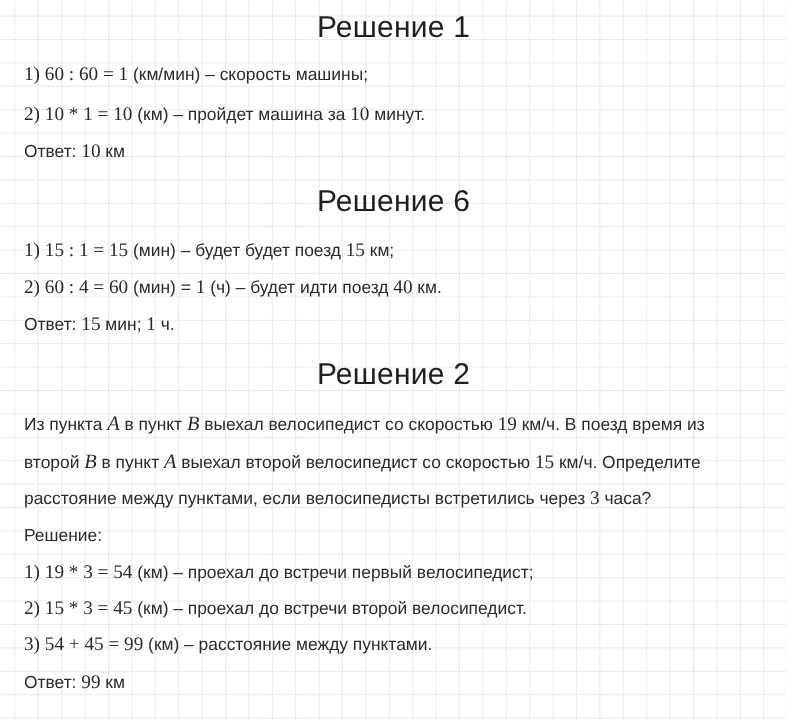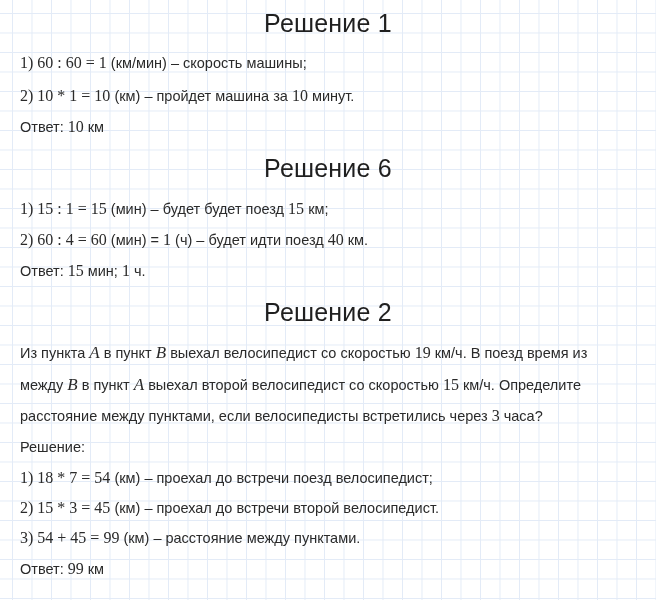--- a/index.html
+++ b/index.html
@@ -74,23 +74,23 @@
     <h2 class="heading" style="top:153px">Решение 6</h2>
     <p class="line" style="top:199px"><span class="num">1) 15 : 1 = 15</span><span> (мин) – будет будет поезд </span><span class="num">15</span><span> км;</span></p>
     <p class="line" style="top:230px"><span class="num">2) 60 : 4 = 60</span><span> (мин) = </span><span class="num">1</span><span> (ч) – будет идти поезд </span><span class="num">40</span><span> км.</span></p>
     <p class="line" style="top:261px"><span>Ответ: </span><span class="num">15</span><span> мин; </span><span class="num">1</span><span> ч.</span></p>
   </section>
 
   <section>
     <h2 class="heading" style="top:297px">Решение 2</h2>
 
     <p class="line" style="top:343px"><span>Из пункта </span><span class="var">A</span><span> в пункт </span><span class="var">B</span><span> выехал велосипедист со скоростью </span><span class="num">19</span><span> км/ч. В поезд время из</span></p>
-    <p class="line" style="top:375px"><span>между </span><span class="var">B</span><span> в пункт </span><span class="var">A</span><span> выехал второй велосипедист со скоростью </span><span class="num">15</span><span> км/ч. Определите</span></p>
+    <p class="line" style="top:375px"><span>второй </span><span class="var">B</span><span> в пункт </span><span class="var">A</span><span> выехал второй велосипедист со скоростью </span><span class="num">15</span><span> км/ч. Определите</span></p>
     <p class="line" style="top:406px"><span>расстояние между пунктами, если велосипедисты встретились через </span><span class="num">3</span><span> часа?</span></p>
 
     <p class="line" style="top:437px">Решение:</p>
-    <p class="line" style="top:468px"><span class="num">1) 18 * 7 = 54</span><span> (км) – проехал до встречи поезд велосипедист;</span></p>
+    <p class="line" style="top:468px"><span class="num">1) 19 * 3 = 54</span><span> (км) – проехал до встречи первый велосипедист;</span></p>
     <p class="line" style="top:498px"><span class="num">2) 15 * 3 = 45</span><span> (км) – проехал до встречи второй велосипедист.</span></p>
     <p class="line" style="top:528px"><span class="num">3) 54 + 45 = 99</span><span> (км) – расстояние между пунктами.</span></p>
     <p class="line" style="top:559px"><span>Ответ: </span><span class="num">99</span><span> км</span></p>
   </section>
 
 </div>
 
 </body></html>

